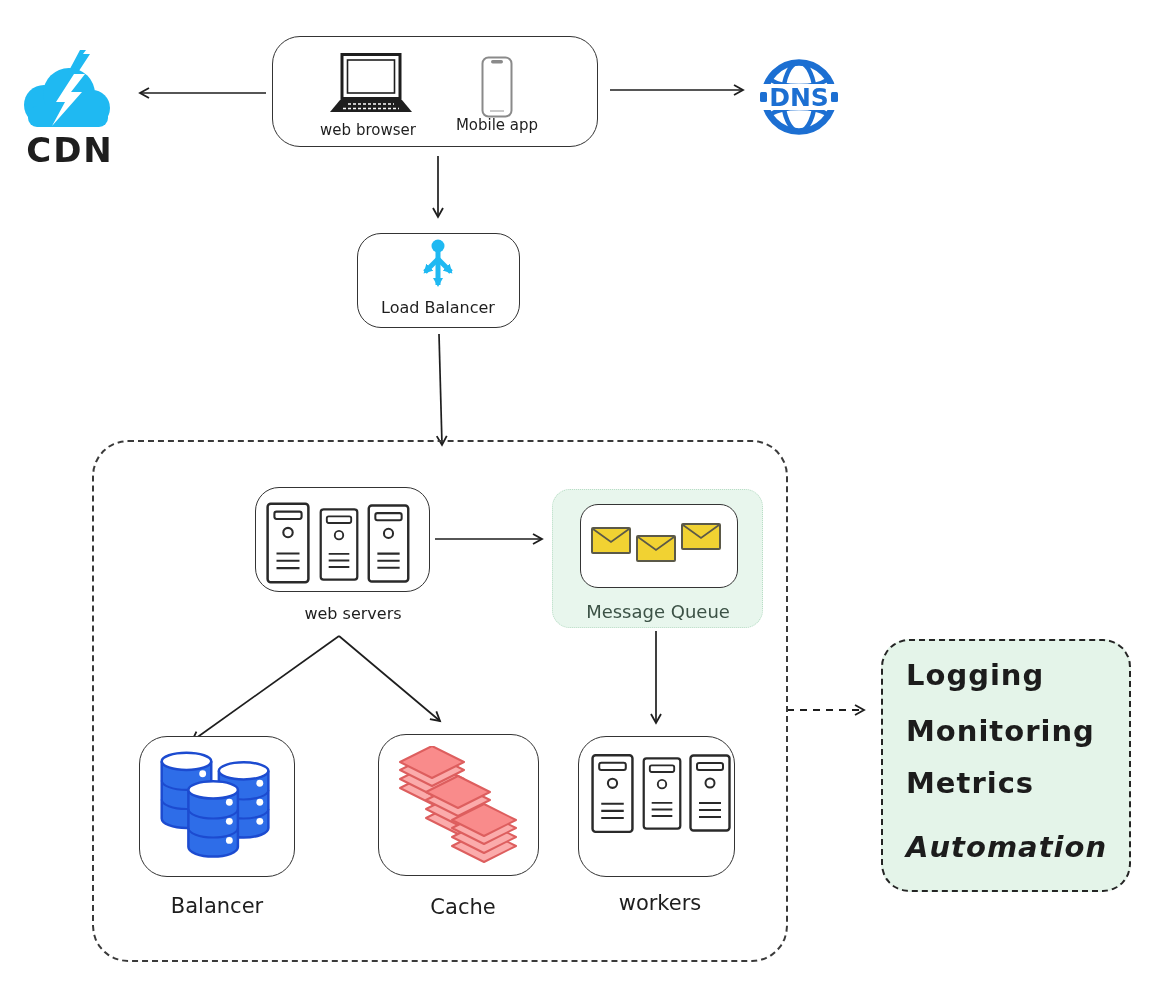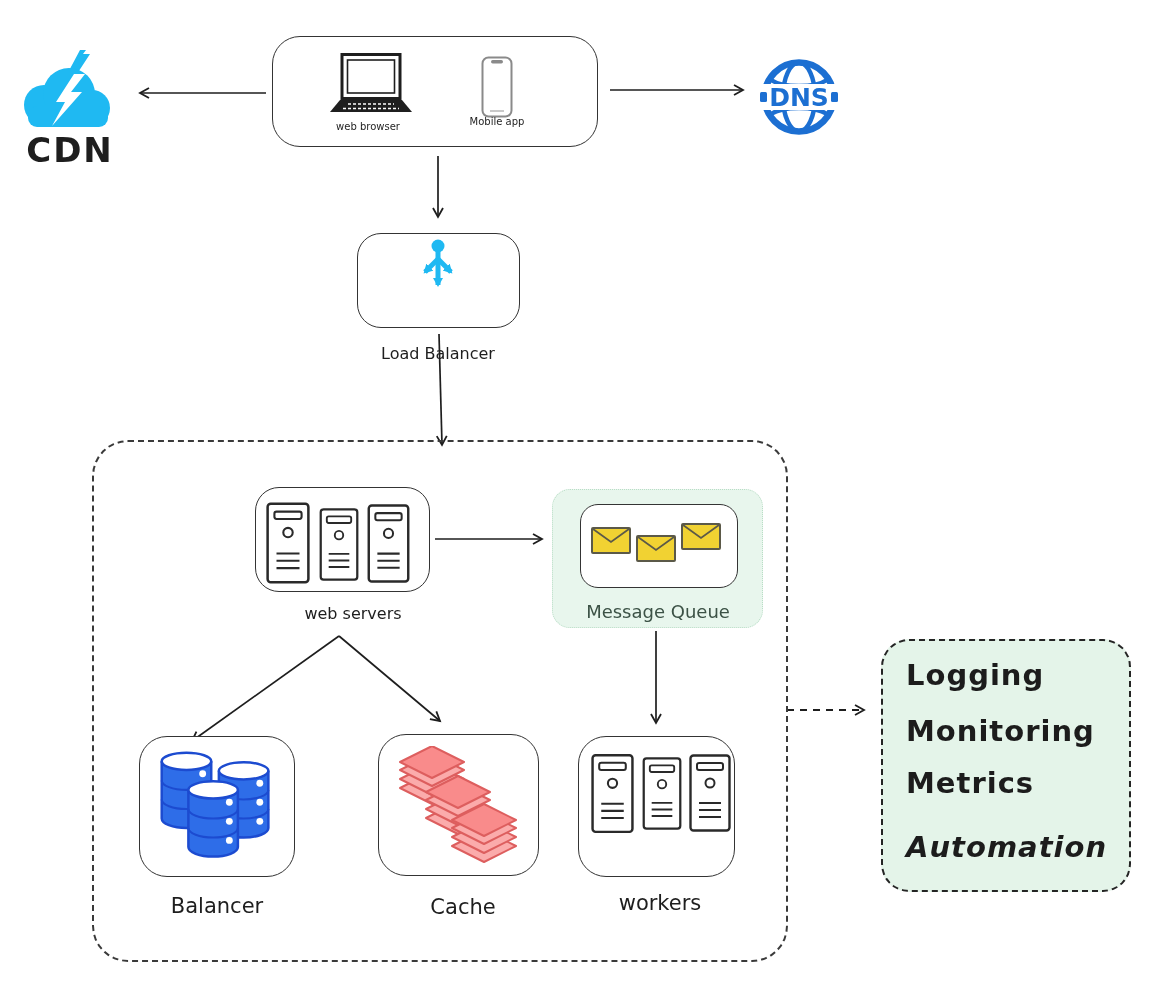--- a/index.html
+++ b/index.html
@@ -2,22 +2,22 @@
 <html><head>
 <meta charset="utf-8">
 <style>
   html,body{margin:0;padding:0;background:#ffffff;}
   .stage{position:relative;width:1164px;height:992px;background:#ffffff;overflow:hidden;
          font-family:"DejaVu Sans",sans-serif;color:#1e1e1e;}
   .abs{position:absolute;}
   .node-box{position:absolute;border:1.7px solid #343434;border-radius:26px;background:#ffffff;box-sizing:border-box;}
   .dashed-box{position:absolute;border:2px dashed #3a3a3a;border-radius:36px;background:transparent;box-sizing:border-box;}
   .label{position:absolute;transform:translateX(-50%);white-space:nowrap;color:#1e1e1e;}
-  .lbl-sm{font-size:10px;}
-  .lbl-md{font-size:16px;margin-top:46px;}
+  .lbl-sm{font-size:15px;}
+  .lbl-md{font-size:16px;}
   .lbl-xl{font-size:21px;}
   .cdn-label{font-size:34px;font-weight:700;letter-spacing:2px;}
   .mq-wrap{position:absolute;background:#e8f6ed;border:1.6px dotted #b9ddc6;border-radius:18px;box-sizing:border-box;}
   .mq-inner{position:absolute;background:#ffffff;border:1.8px solid #343434;border-radius:18px;box-sizing:border-box;}
   .mq-label{color:#3c5246;font-size:18px;}
   .obs-box{position:absolute;background:#e4f4e9;border:2.2px dashed #242424;border-radius:28px;box-sizing:border-box;}
   .obs-line{position:absolute;font-size:29px;font-weight:700;letter-spacing:1px;color:#1c1c1c;white-space:nowrap;}
   svg{display:block;}
 </style>
 </head>

